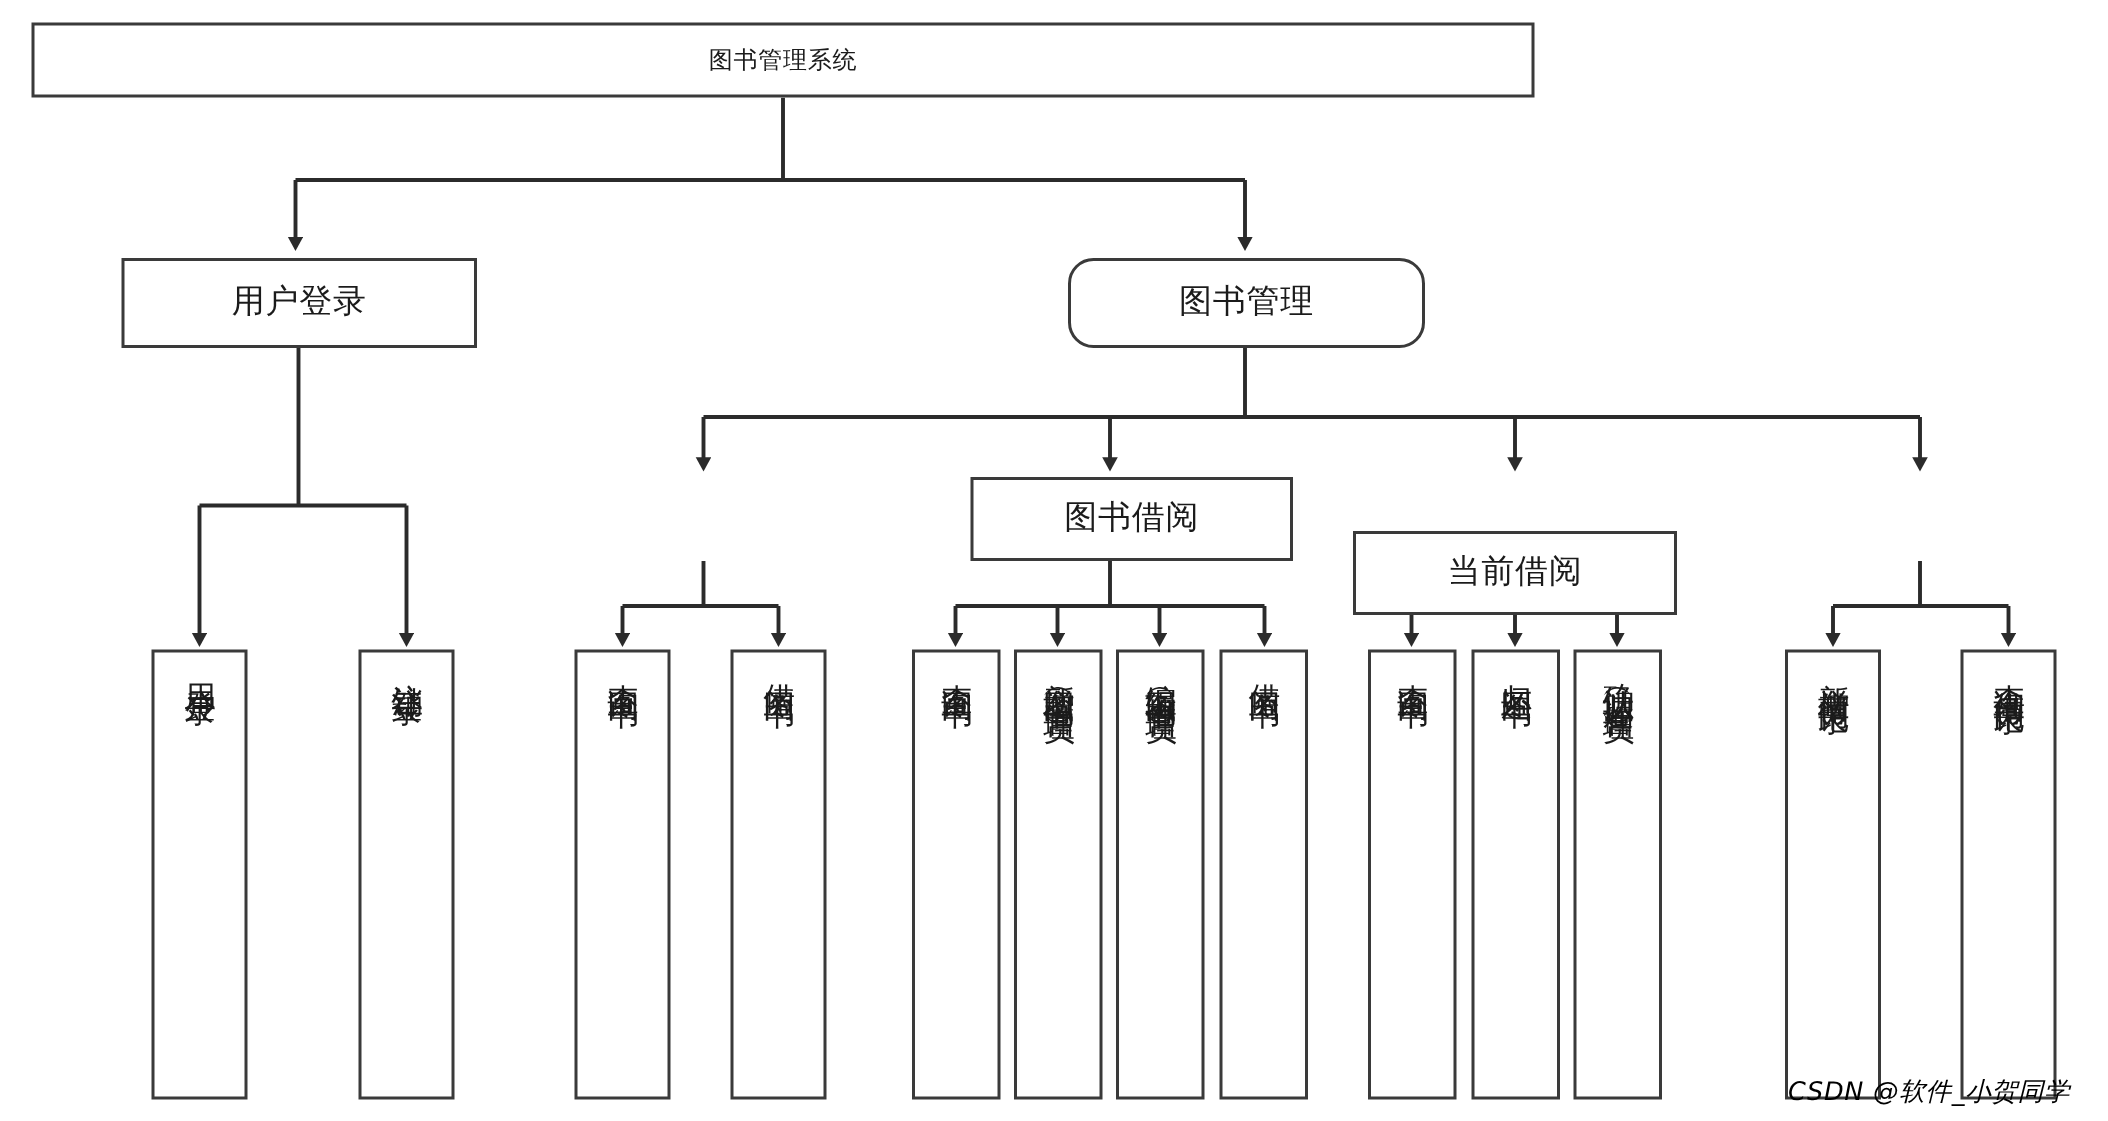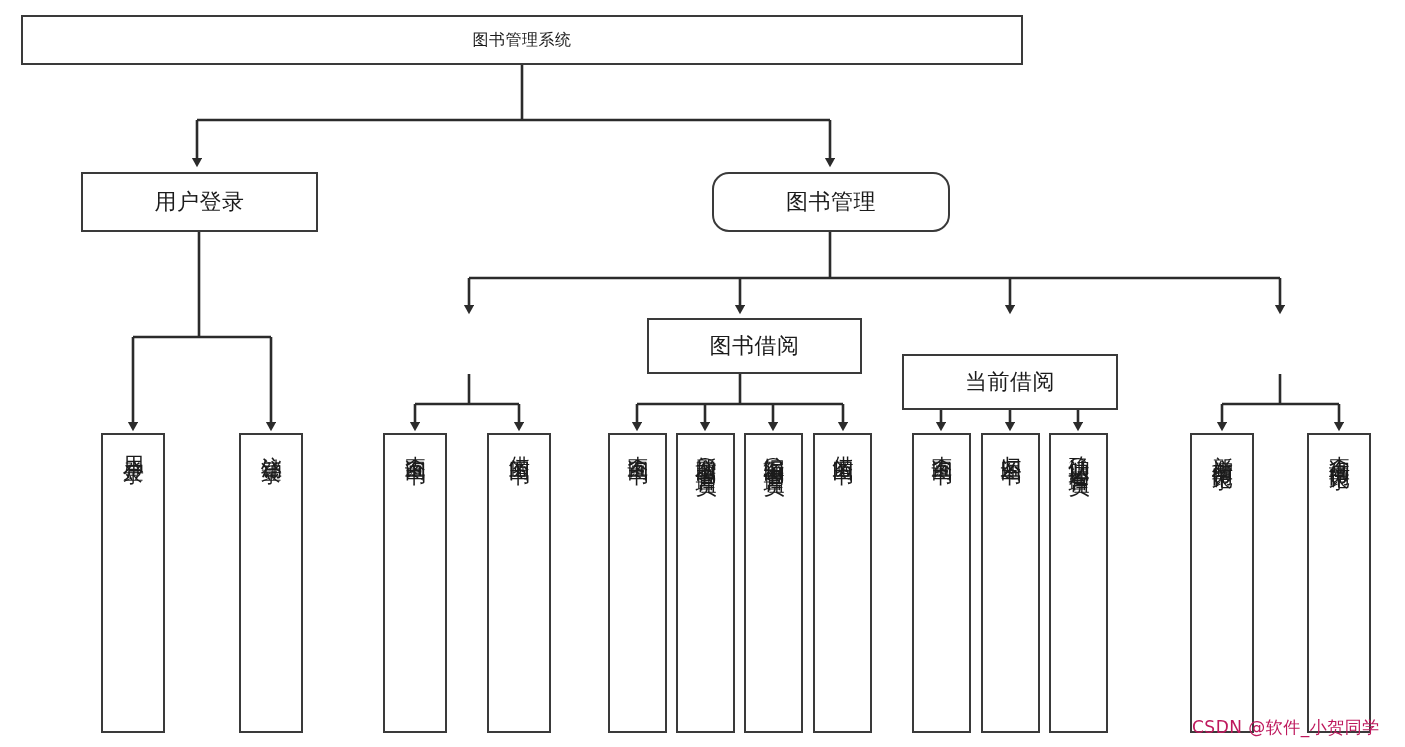--- a/index.html
+++ b/index.html
@@ -59,25 +59,26 @@
   .node.v .label {
     writing-mode: vertical-rl;
     text-orientation: upright;
     font-size: 21px;
     line-height: 1.0;
     letter-spacing: 3px;
     white-space: nowrap;
   }
   .watermark {
     position: absolute;
-    color: #be185d;
+    color: #000000;
     font-size: 17px;
     white-space: nowrap;
     z-index: 5;
     letter-spacing: 0.5px;
+    font-style: italic;
   }
 </style>
 </head>
 <body>
 
 <div id="canvas">
 
   <svg id="edges" viewBox="0 0 1405 747" xmlns="http://www.w3.org/2000/svg">
     <defs>
       <marker id="arrow" markerWidth="10" markerHeight="11" refX="2.2" refY="5.2" orient="auto" markerUnits="userSpaceOnUse">

